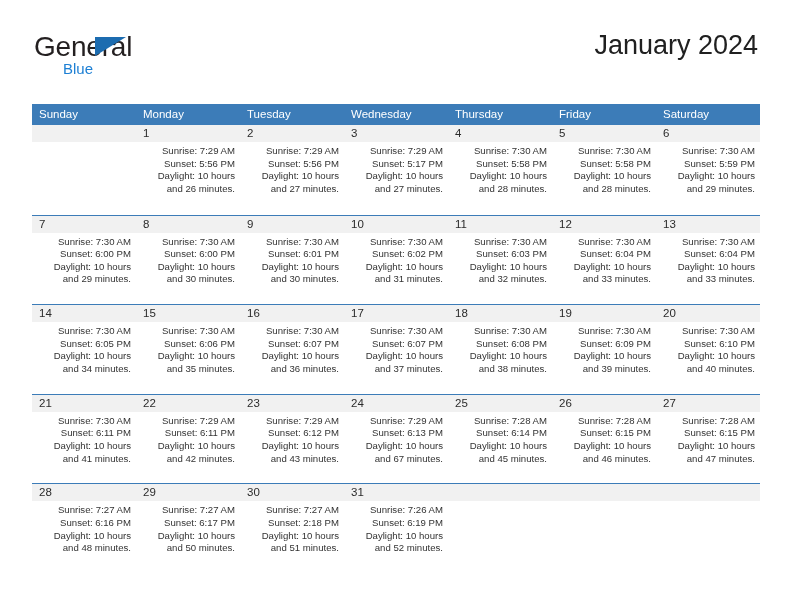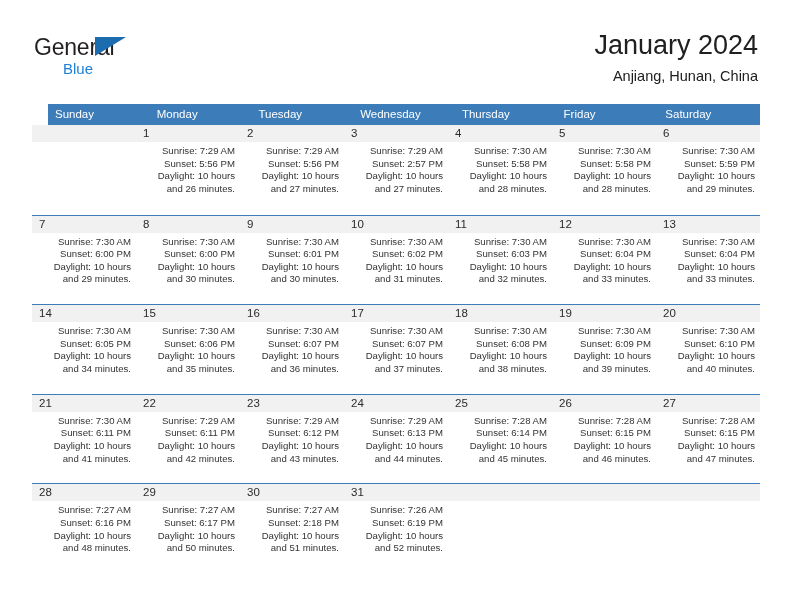--- a/index.html
+++ b/index.html
@@ -29,21 +29,21 @@
     position: absolute;
     left: 0;
     top: 6px;
     width: 200px;
     height: 52px;
   }
   .brand-general {
     position: absolute;
     left: 0;
     top: 0;
-    font-size: 23px;
+    font-size: 28px;
     color: #231f20;
     letter-spacing: -0.2px;
     line-height: 26px;
     font-weight: 400;
   }
   .brand-triangle {
     position: absolute;
     left: 61px;
     top: 3px;
     width: 0;
@@ -87,21 +87,20 @@
   .calendar {
     position: absolute;
     left: 32px;
     top: 104px;
     width: 728px;
   }
   .weekdays {
     display: flex;
     background: #3c7cb8;
     height: 21px;
-    margin-left: 16px;
   }
   .weekday {
     flex: 1 1 0;
     color: #ffffff;
     font-size: 11.5px;
     line-height: 21px;
     padding-left: 7px;
     white-space: nowrap;
     overflow: hidden;
   }
@@ -142,21 +141,20 @@
   <div class="header">
 
     <div class="brand">
       <span class="brand-general">General</span>
       <span class="brand-triangle"></span>
       <span class="brand-blue">Blue</span>
     </div>
 
     <div class="title-block">
       <div class="cal-title">January 2024</div>
-      <div class="cal-subtitle">Anjiang, Hunan, China</div>
     </div>
 
   </div>
 
   <div class="calendar">
     <div class="weekdays">
         <div class="weekday">Sunday</div>
         <div class="weekday">Monday</div>
         <div class="weekday">Tuesday</div>
         <div class="weekday">Wednesday</div>
@@ -184,21 +182,21 @@
               <div>Sunrise: 7:29 AM</div>
               <div>Sunset: 5:56 PM</div>
               <div>Daylight: 10 hours</div>
               <div>and 27 minutes.</div>
             </div>
           </div>
           <div class="day">
             <div class="day-num">3</div>
             <div class="day-info">
               <div>Sunrise: 7:29 AM</div>
-              <div>Sunset: 2:57 PM</div>
+              <div>Sunset: 5:17 PM</div>
               <div>Daylight: 10 hours</div>
               <div>and 27 minutes.</div>
             </div>
           </div>
           <div class="day">
             <div class="day-num">4</div>
             <div class="day-info">
               <div>Sunrise: 7:30 AM</div>
               <div>Sunset: 5:58 PM</div>
               <div>Daylight: 10 hours</div>
@@ -381,21 +379,21 @@
               <div>Daylight: 10 hours</div>
               <div>and 43 minutes.</div>
             </div>
           </div>
           <div class="day">
             <div class="day-num">24</div>
             <div class="day-info">
               <div>Sunrise: 7:29 AM</div>
               <div>Sunset: 6:13 PM</div>
               <div>Daylight: 10 hours</div>
-              <div>and 44 minutes.</div>
+              <div>and 67 minutes.</div>
             </div>
           </div>
           <div class="day">
             <div class="day-num">25</div>
             <div class="day-info">
               <div>Sunrise: 7:28 AM</div>
               <div>Sunset: 6:14 PM</div>
               <div>Daylight: 10 hours</div>
               <div>and 45 minutes.</div>
             </div>

